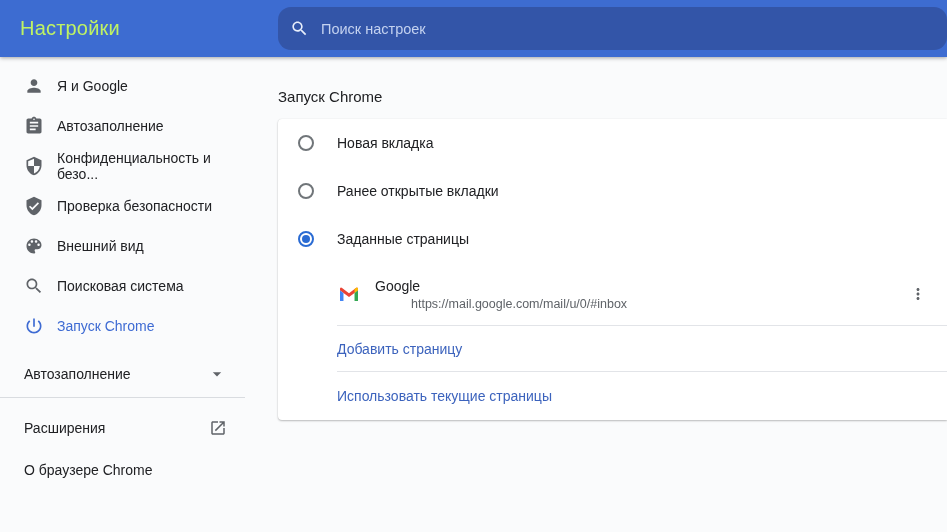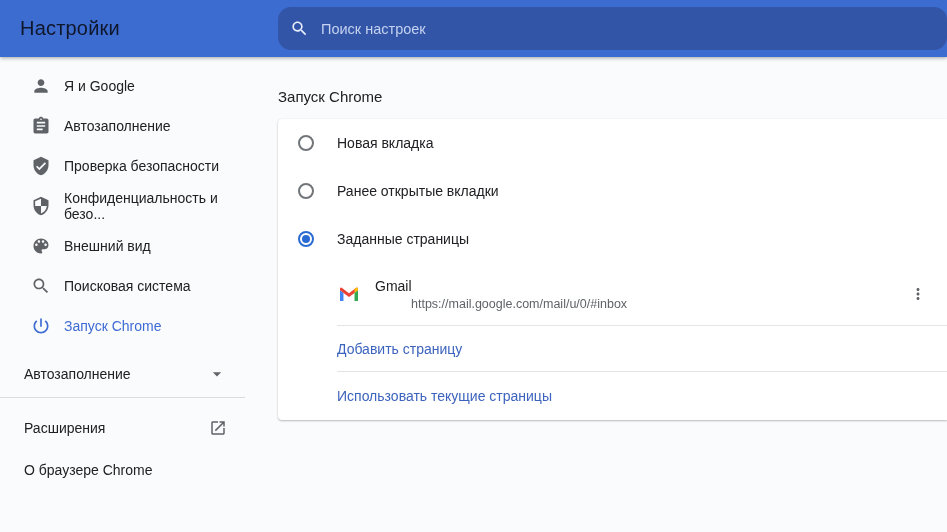--- a/index.html
+++ b/index.html
@@ -9,32 +9,32 @@
     --page-bg:#fafbfc; --card-bg:#ffffff; --divider:#e2e4e8;
     --gmail-red:#EA4335; --gmail-blue:#4285F4; --gmail-green:#34A853; --gmail-yellow:#FBBC04;
   }
   *{box-sizing:border-box;margin:0;padding:0;}
   body{font-family:"Liberation Sans",sans-serif;background:#fff;}
   .app{width:947px;height:532px;overflow:hidden;background:var(--page-bg);position:relative;}
 
   
   header{position:relative;height:57px;background:var(--header-bg);
     box-shadow:0 1px 4px rgba(0,0,0,0.35);display:flex;align-items:center;z-index:5;}
-  .header-title{color:#0f172a;font-size:20px;margin-left:20px;letter-spacing:.2px;}
+  .header-title{color:#bef264;font-size:20px;margin-left:20px;letter-spacing:.2px;}
   .search{position:absolute;left:278px;right:0;top:7px;height:43px;background:var(--search-bg);
     border-radius:13px;display:flex;align-items:center;padding-left:12px;cursor:text;}
   .search svg{width:19px;height:19px;fill:#e8eefb;flex:none;}
   .search input{background:transparent;border:none;outline:none;margin-left:12px;
     font-size:14.5px;color:#fff;width:70%;font-family:"Liberation Sans",sans-serif;}
   .search input::placeholder{color:#c4d2f0;opacity:1;}
 
   
   .body{display:flex;height:475px;}
   nav.sidebar{width:245px;flex:none;padding-top:9px;}
-  .nav-item{height:40px;display:flex;align-items:center;padding-left:31px;cursor:pointer;
+  .nav-item{height:40px;display:flex;align-items:center;padding-left:24px;cursor:pointer;
     font-size:14px;font-weight:500;color:var(--text-primary);}
   .nav-item svg{width:20px;height:20px;fill:var(--text-secondary);flex:none;margin-right:13px;}
   .nav-item.selected{color:var(--sidebar-selected);}
   .nav-item.selected svg{fill:var(--sidebar-selected);}
   .nav-row{display:flex;align-items:center;justify-content:space-between;
     padding:0 18px 0 24px;cursor:pointer;font-size:14px;font-weight:500;color:var(--text-primary);}
   .nav-advanced{height:46px;margin-top:5px;}
   .nav-advanced svg{width:20px;height:20px;fill:var(--text-secondary);}
   .sidebar-divider{height:1px;background:#d9dce0;}
   .nav-extensions{height:42px;margin-top:9px;gap:46px;}
@@ -94,30 +94,30 @@
 
       <div class="nav-item">
         <svg viewBox="0 0 24 24">
             <path d="M19 3h-4.18C14.4 1.84 13.3 1 12 1c-1.3 0-2.4.84-2.82 2H5c-1.1 0-2 .9-2 2v14c0 1.1.9 2 2 2h14c1.1 0 2-.9 2-2V5c0-1.1-.9-2-2-2zm-7 0c.55 0 1 .45 1 1s-.45 1-1 1-1-.45-1-1 .45-1 1-1zm2 14H7v-2h7v2zm3-4H7v-2h10v2zm0-4H7V7h10v2z"></path>
           </svg>
         <span>Автозаполнение</span>
       </div>
 
       <div class="nav-item">
         <svg viewBox="0 0 24 24">
+            <path d="M12 1L3 5v6c0 5.55 3.84 10.74 9 12 5.16-1.26 9-6.45 9-12V5l-9-4zm0 10.99h7c-.53 4.12-3.28 7.79-7 8.94V12H5V6.3l7-3.11v8.8z"></path>
+          </svg>
+        <span>Конфиденциальность и безо...</span>
+      </div>
+
+      <div class="nav-item">
+        <svg viewBox="0 0 24 24">
             <path d="M12 1L3 5v6c0 5.55 3.84 10.74 9 12 5.16-1.26 9-6.45 9-12V5l-9-4zm-2 16l-4-4 1.41-1.41L10 14.17l6.59-6.59L18 9l-8 8z"></path>
           </svg>
         <span>Проверка безопасности</span>
-      </div>
-
-      <div class="nav-item">
-        <svg viewBox="0 0 24 24">
-            <path d="M12 1L3 5v6c0 5.55 3.84 10.74 9 12 5.16-1.26 9-6.45 9-12V5l-9-4zm0 10.99h7c-.53 4.12-3.28 7.79-7 8.94V12H5V6.3l7-3.11v8.8z"></path>
-          </svg>
-        <span>Конфиденциальность и безо...</span>
       </div>
 
       <div class="nav-item">
         <svg viewBox="0 0 24 24">
             <path d="M12 3c-4.97 0-9 4.03-9 9s4.03 9 9 9c.83 0 1.5-.67 1.5-1.5 0-.39-.15-.74-.39-1.01-.23-.26-.38-.61-.38-.99 0-.83.67-1.5 1.5-1.5H16c2.76 0 5-2.24 5-5 0-4.42-4.03-8-9-8zm-5.5 9c-.83 0-1.5-.67-1.5-1.5S5.67 9 6.5 9 8 9.67 8 10.5 7.33 12 6.5 12zm3-4C8.67 8 8 7.33 8 6.5S8.67 5 9.5 5s1.5.67 1.5 1.5S10.33 8 9.5 8zm5 0c-.83 0-1.5-.67-1.5-1.5S13.67 5 14.5 5s1.5.67 1.5 1.5S15.33 8 14.5 8zm3 4c-.83 0-1.5-.67-1.5-1.5S16.67 9 17.5 9s1.5.67 1.5 1.5-.67 1.5-1.5 1.5z"></path>
           </svg>
         <span>Внешний вид</span>
       </div>
 
       <div class="nav-item">
@@ -177,21 +177,21 @@
         </div>
 
         <div class="gmail-row">
           <svg class="favicon" viewBox="0 0 52 40">
             <path fill="var(--gmail-red)" d="M0 10V4q2-4.5 6-1.5l20 15L46 2.5q4-3 6 1.5v6L26 29z"></path>
             <path fill="var(--gmail-yellow)" d="M42 17l10-7V4q-2-4.5-6-1.5l-4 3z"></path>
             <path fill="var(--gmail-blue)" d="M0 40h10V17L0 10z"></path>
             <path fill="var(--gmail-green)" d="M42 40h10V10l-10 7z"></path>
           </svg>
           <div class="page-text">
-            <div class="title">Gmail</div>
+            <div class="title">Google</div>
             <div class="url">https://mail.google.com/mail/u/0/#inbox</div>
           </div>
           <button class="kebab">
             <svg viewBox="0 0 24 24">
                 <path d="M12 8c1.1 0 2-.9 2-2s-.9-2-2-2-2 .9-2 2 .9 2 2 2zm0 2c-1.1 0-2 .9-2 2s.9 2 2 2 2-.9 2-2-.9-2-2-2zm0 6c-1.1 0-2 .9-2 2s.9 2 2 2 2-.9 2-2-.9-2-2-2z"></path>
               </svg>
           </button>
         </div>
 
         <div class="card-divider"></div>

